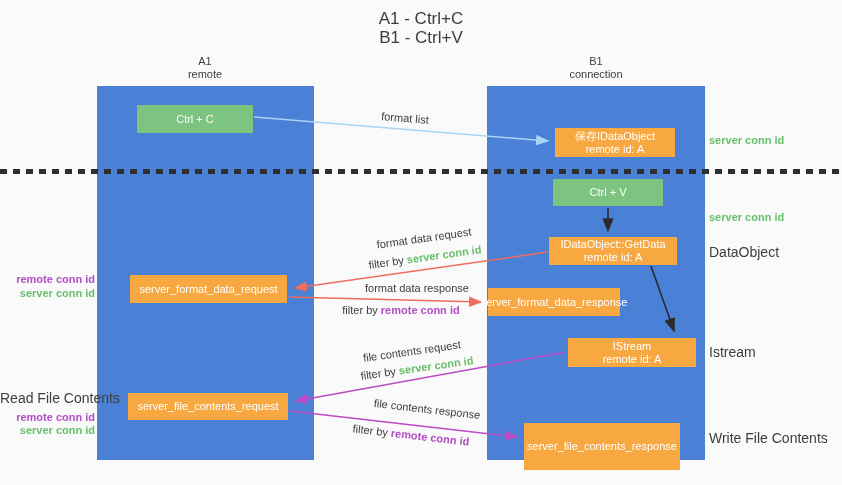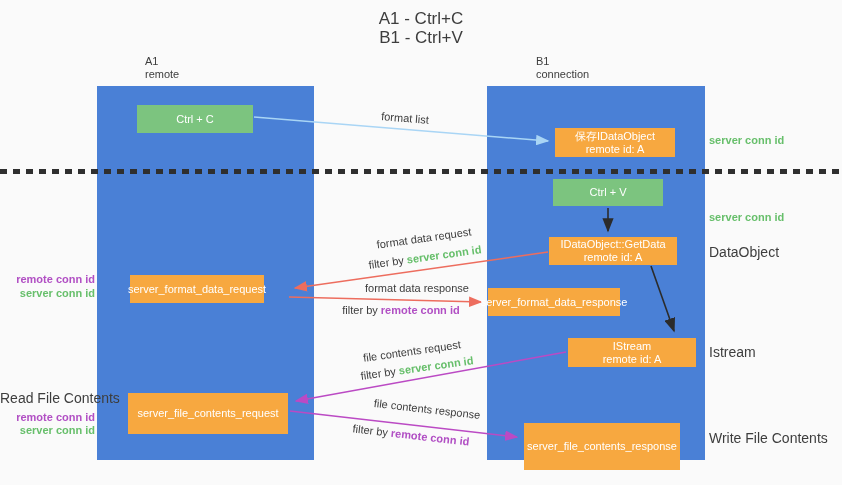--- a/index.html
+++ b/index.html
@@ -13,21 +13,21 @@
   .stage { position: relative; width: 842px; height: 485px; }
 
   .title {
     position: absolute; left: 340px; top: 9px; width: 162px;
     font-size: 17px; line-height: 19px; text-align: center;
     color: var(--text-dark, #3d3d3d);
   }
 
   .col-header {
     position: absolute; width: 120px; top: 55px;
-    font-size: 11px; line-height: 13px; text-align: left;
+    font-size: 11px; line-height: 13px; text-align: center;
     color: var(--text-dark, #3d3d3d);
   }
   .lifeline {
     position: absolute; top: 86px; height: 374px;
     background: var(--column-blue, #4a80d6);
   }
 
   .dotted-sep {
     position: absolute; left: 0; top: 169px; width: 842px; height: 5px;
     background: repeating-linear-gradient(90deg,
@@ -127,34 +127,34 @@
 
   <div class="node green" style="left:553px;top:179px;width:110px;height:27px">
     <div>Ctrl + V</div>
   </div>
 
   <div class="node orange" style="left:549px;top:237px;width:128px;height:28px">
     <div>IDataObject::GetData</div>
     <div>remote id: A</div>
   </div>
 
-  <div class="node orange" style="left:130px;top:275px;width:134px;height:28px">
+  <div class="node orange" style="left:130px;top:275px;width:157px;height:28px">
     <div>server_format_data_request</div>
   </div>
 
   <div class="node orange" style="left:488px;top:288px;width:132px;height:28px">
     <div>server_format_data_response</div>
   </div>
 
   <div class="node orange" style="left:568px;top:338px;width:128px;height:29px">
     <div>IStream</div>
     <div>remote id: A</div>
   </div>
 
-  <div class="node orange" style="left:128px;top:393px;width:160px;height:41px">
+  <div class="node orange" style="left:128px;top:393px;width:160px;height:27px">
     <div>server_file_contents_request</div>
   </div>
 
   <div class="node orange" style="left:524px;top:423px;width:156px;height:47px">
     <div>server_file_contents_response</div>
   </div>
 
   <div class="edge-label rot-dn2" style="left:353px;top:112px;width:104px">format list</div>
 
   <div class="edge-label rot-up" style="left:349px;top:232px;width:150px">format data request</div>

